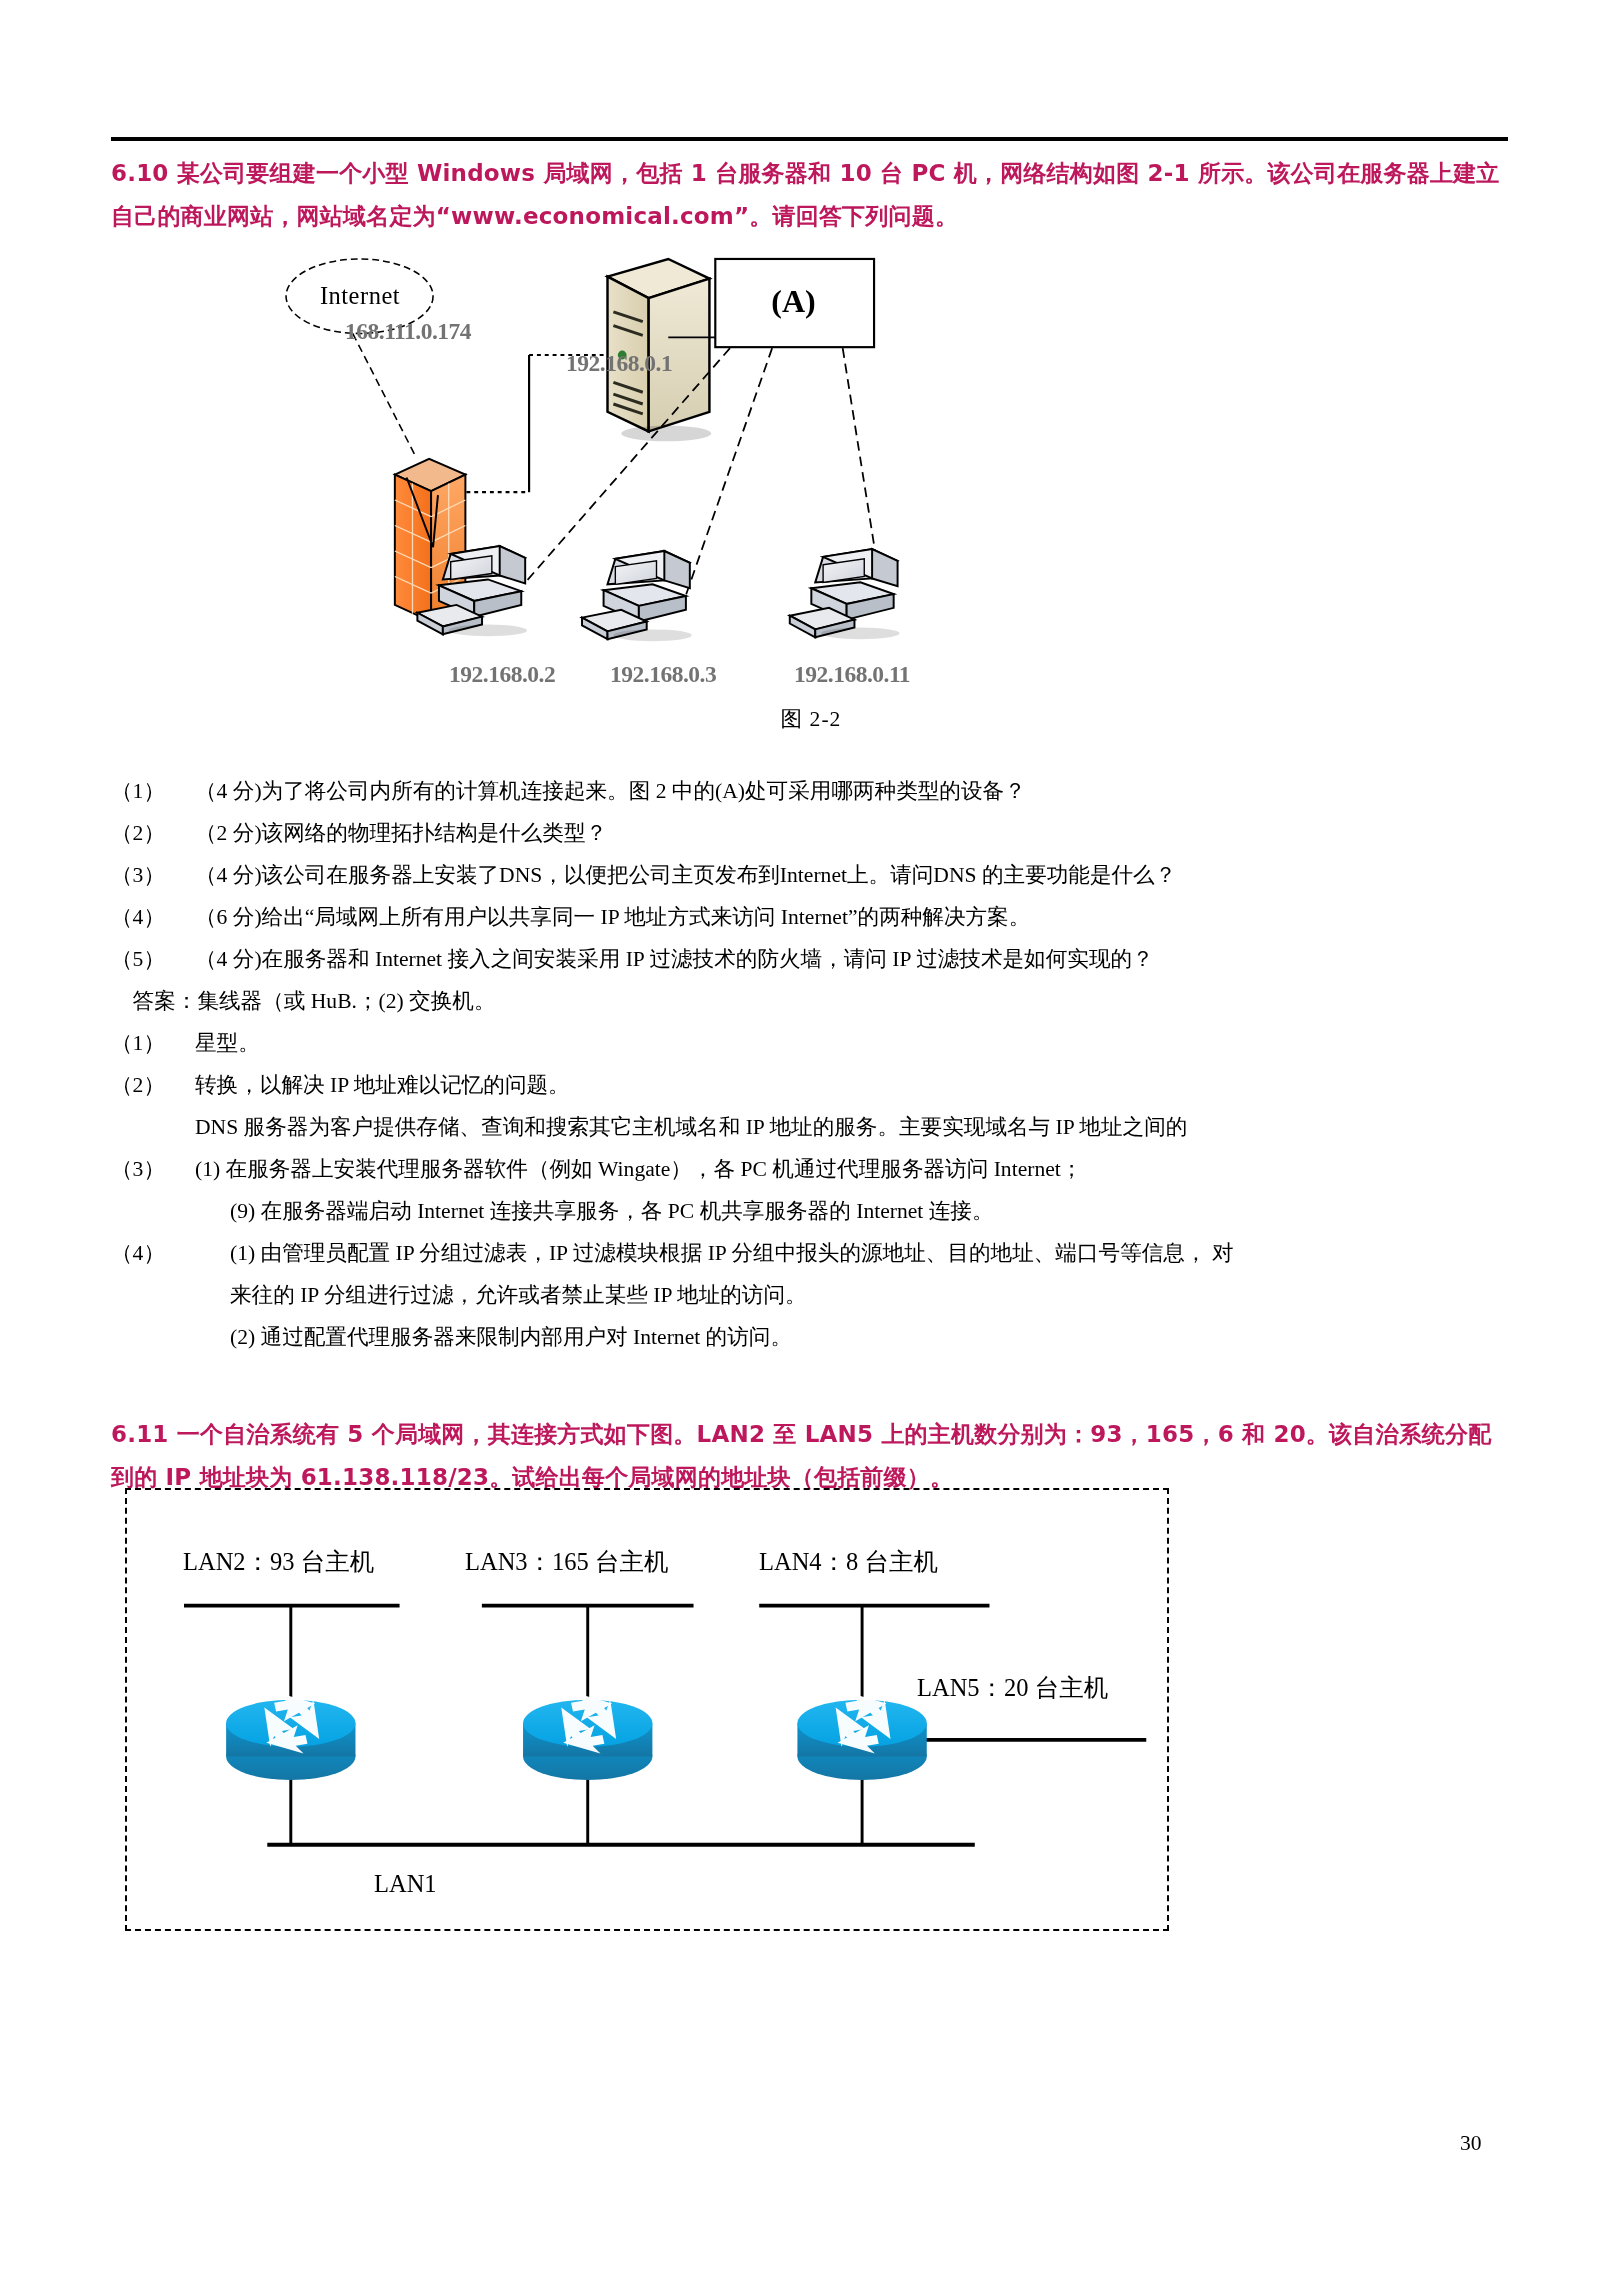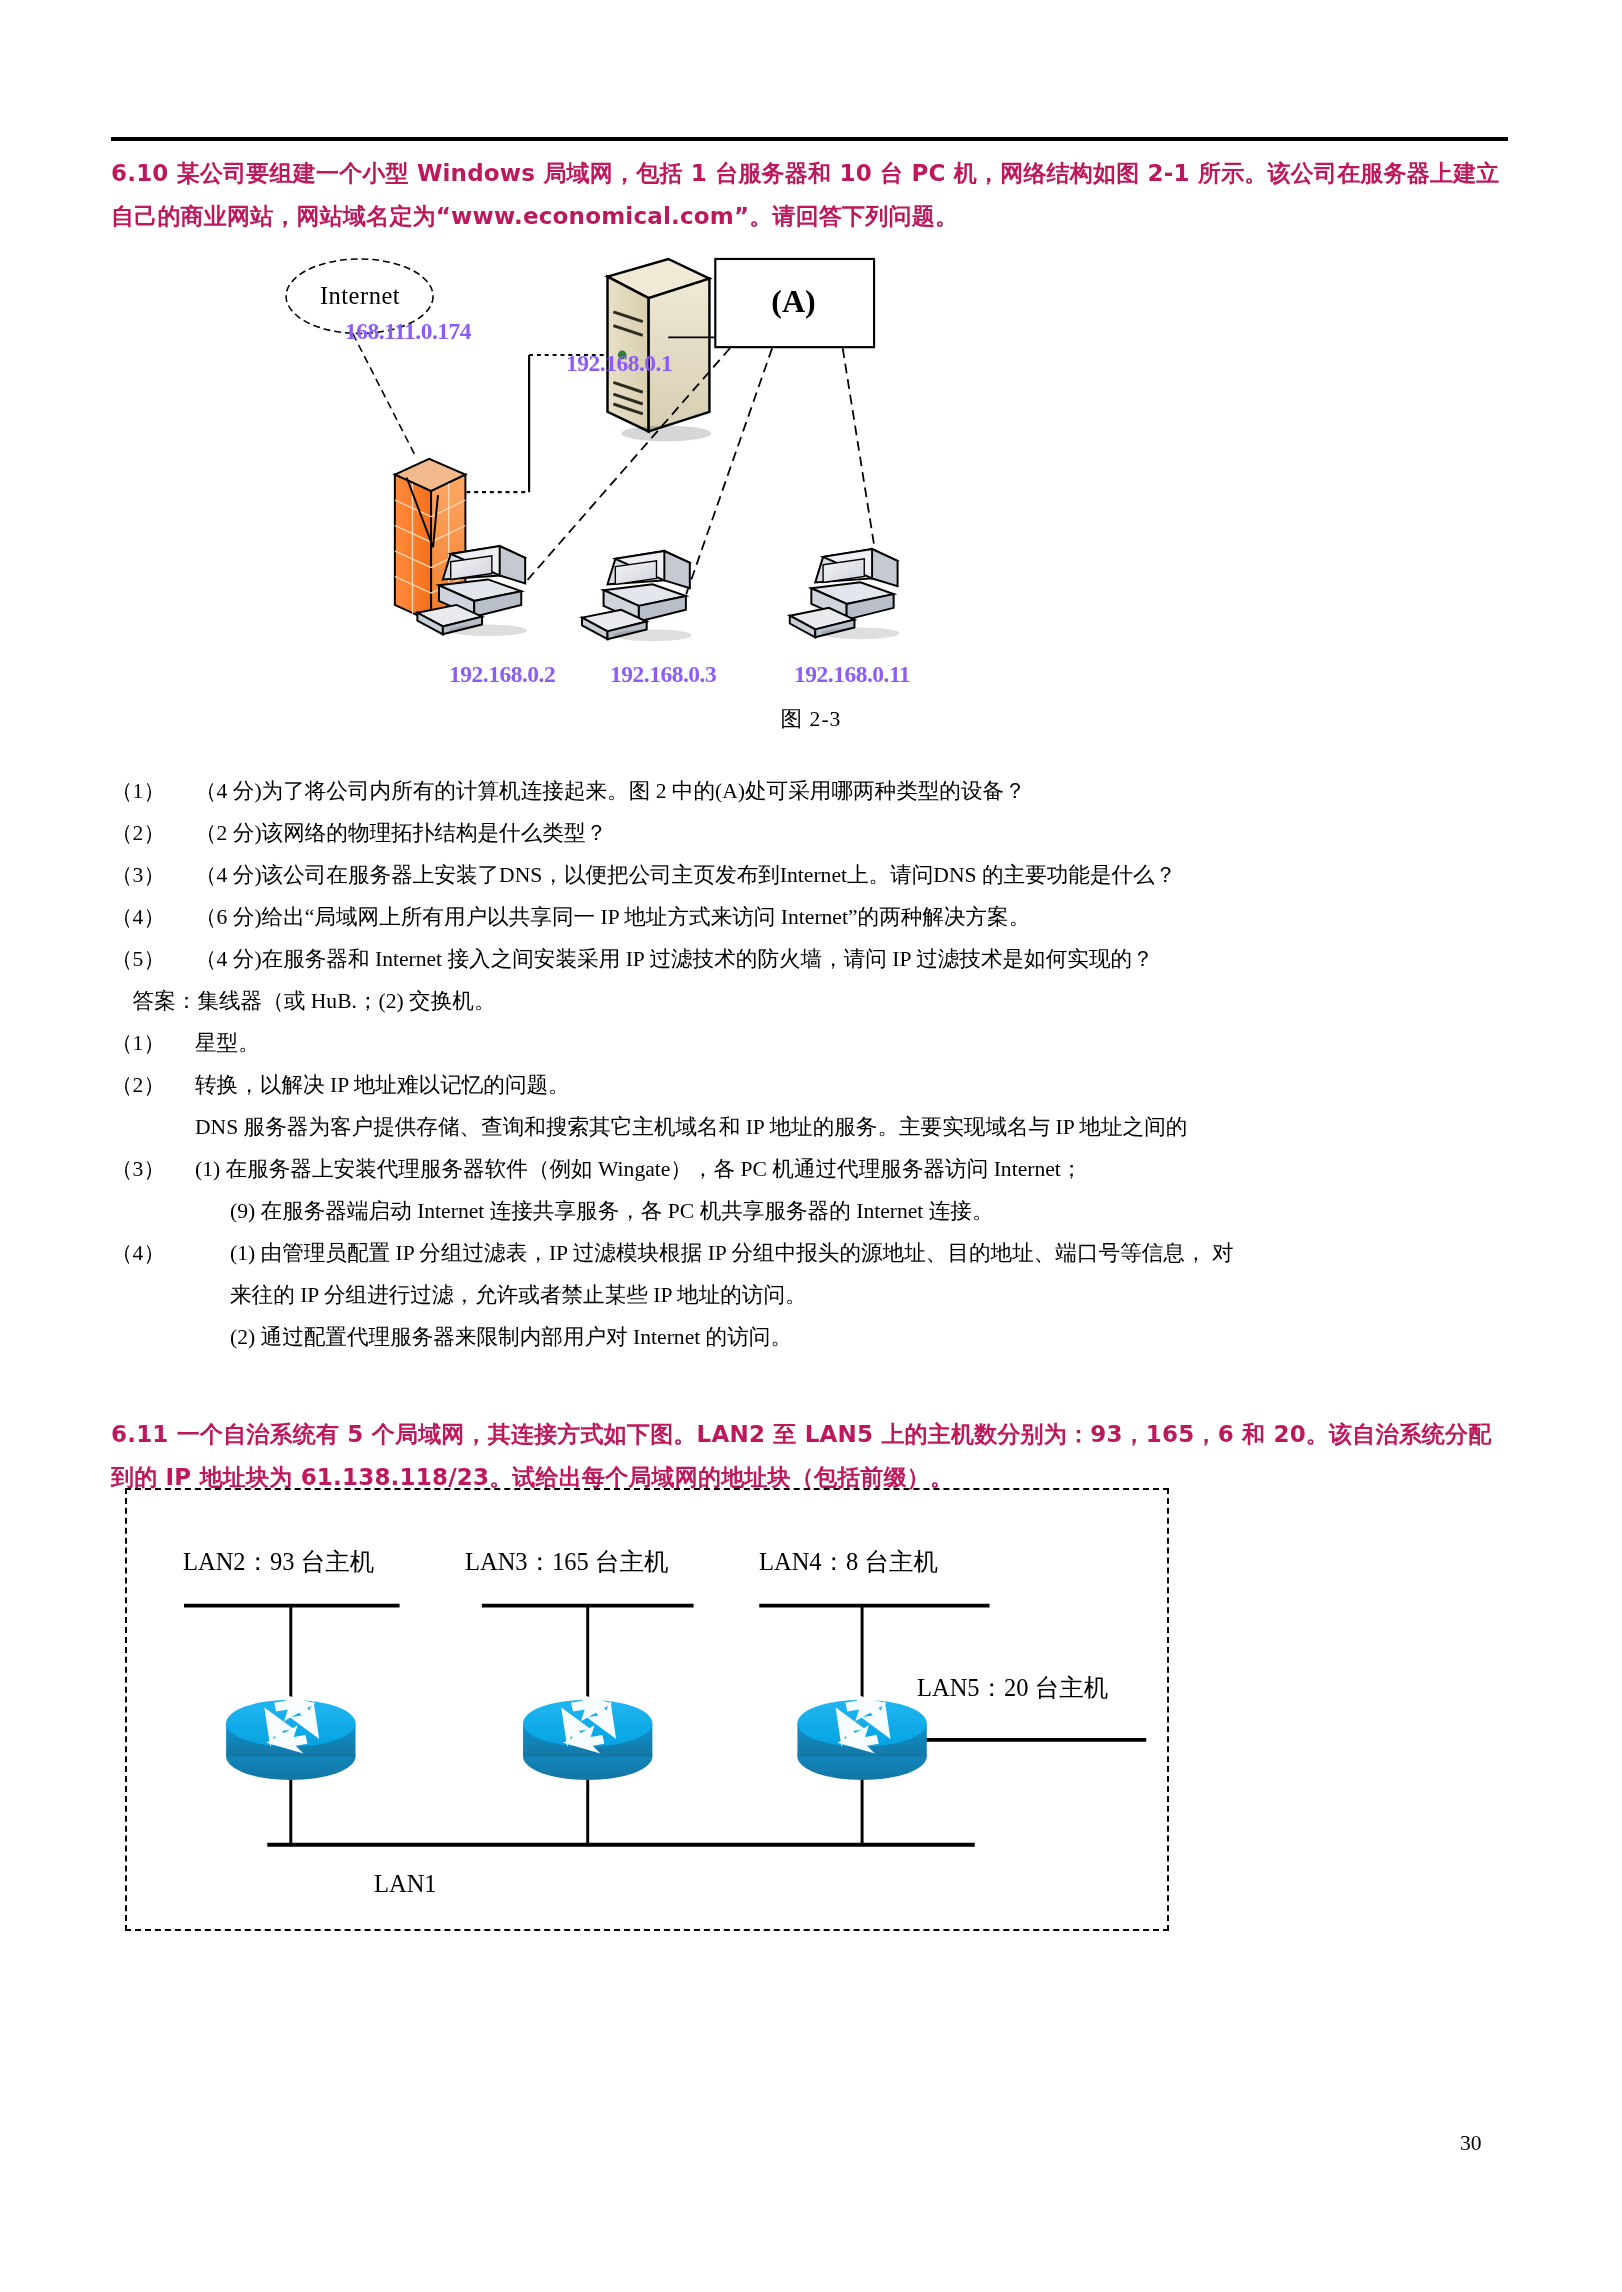--- a/index.html
+++ b/index.html
@@ -99,21 +99,21 @@
     height: 441px;
   }
   .fig1 svg { display: block; }
 
   .ip-label {
     position: absolute;
     font-family: "Liberation Serif", serif;
     font-weight: bold;
     font-size: 23.5px;
     white-space: nowrap;
-    color: #8b5cf6;
+    color: #737373;
     letter-spacing: -0.5px;
   }
   #ip-wan   { left: 61px;  top: 61px; }
   #ip-srv   { left: 282px; top: 93px; }
   #ip-pc1   { left: 165px; top: 404px; }
   #ip-pc2   { left: 326px; top: 404px; }
   #ip-pc3   { left: 510px; top: 404px; }
 
   .internet-text {
     position: absolute;
@@ -310,21 +310,21 @@
     <div class="internet-text">Internet</div>
     <div class="box-a-text">(A)</div>
 
     <div class="ip-label" id="ip-wan">168.111.0.174</div>
     <div class="ip-label" id="ip-srv">192.168.0.1</div>
     <div class="ip-label" id="ip-pc1">192.168.0.2</div>
     <div class="ip-label" id="ip-pc2">192.168.0.3</div>
     <div class="ip-label" id="ip-pc3">192.168.0.11</div>
   </div>
 
-  <div class="fig-caption">图 2-3</div>
+  <div class="fig-caption">图 2-2</div>
 
   <div class="qa-list">
 
     <div class="qa-row">
       <div class="qa-num">（1）</div>
       <div class="qa-body">（4 分)为了将公司内所有的计算机连接起来。图 2 中的(A)处可采用哪两种类型的设备？</div>
     </div>
 
     <div class="qa-row">
       <div class="qa-num">（2）</div>

